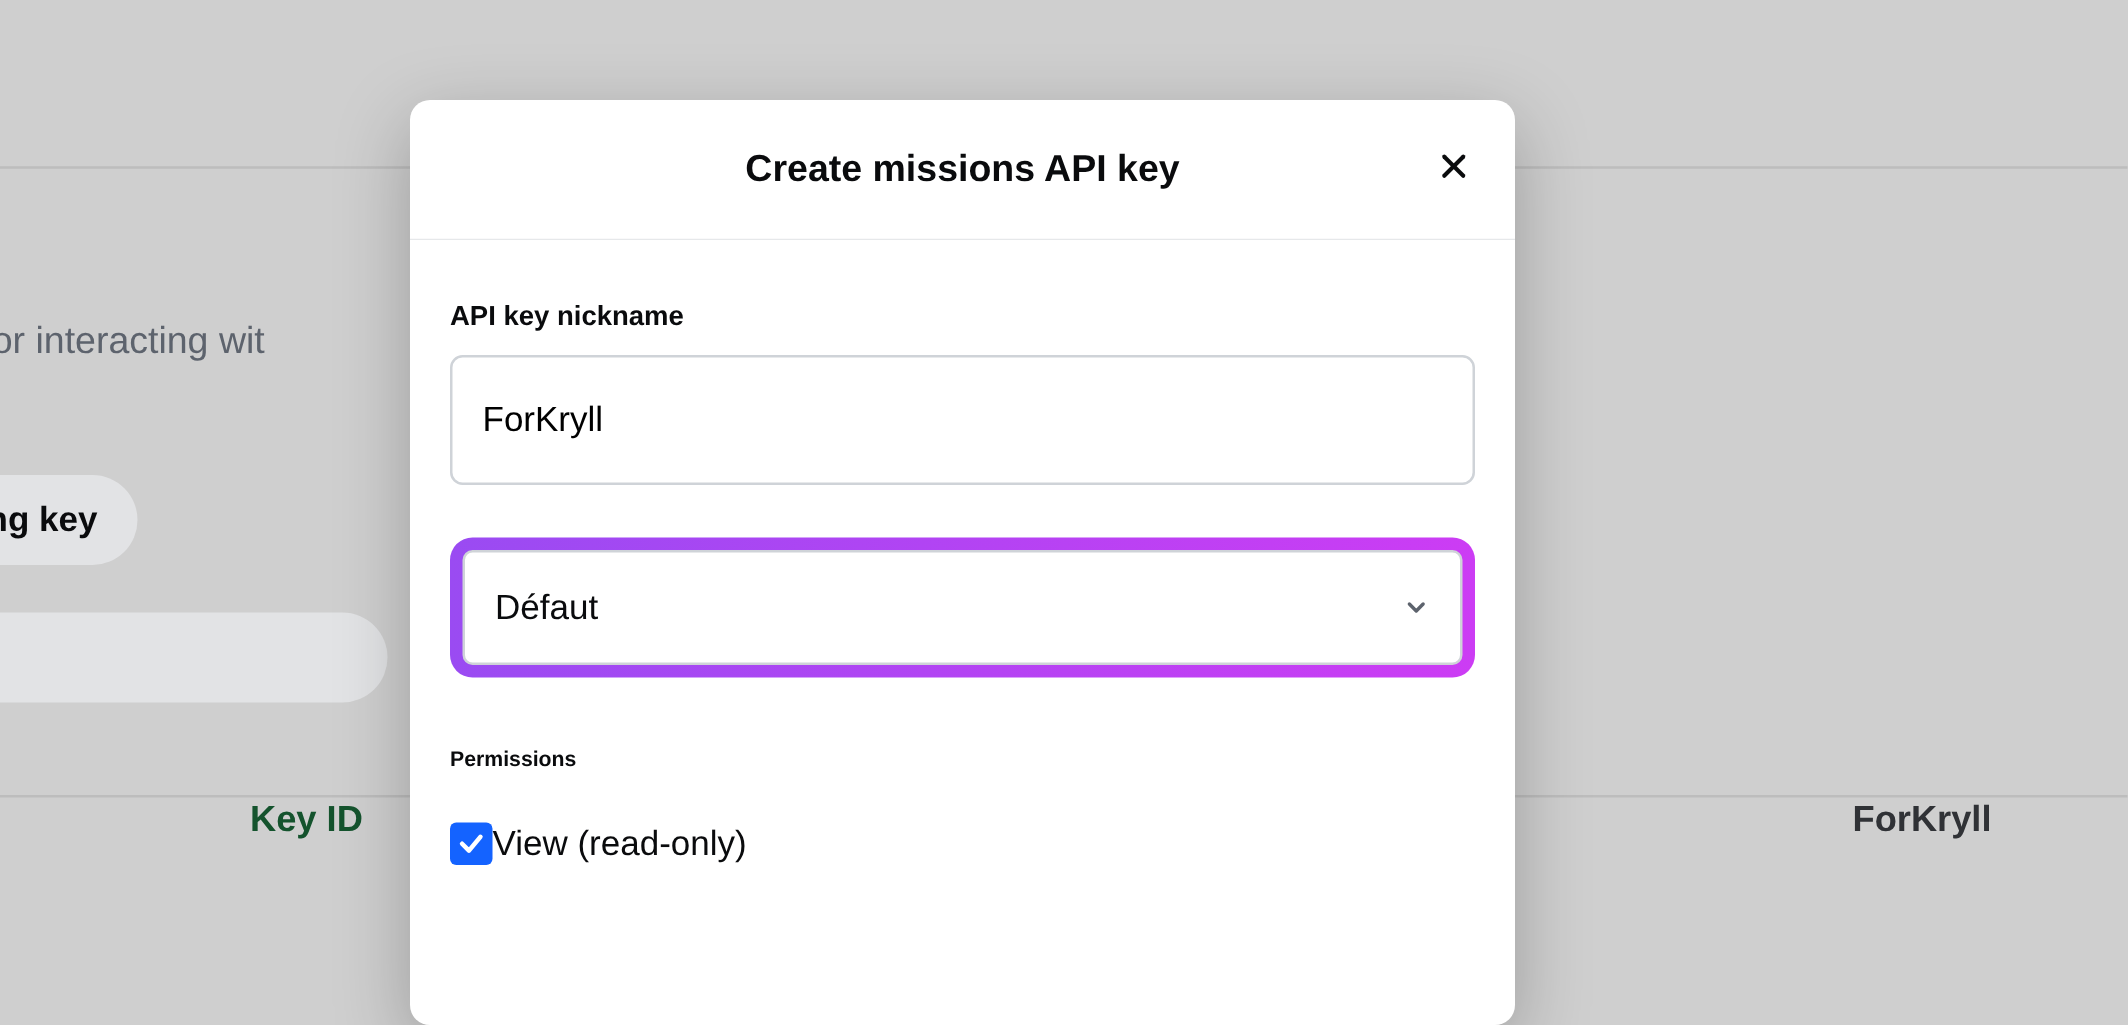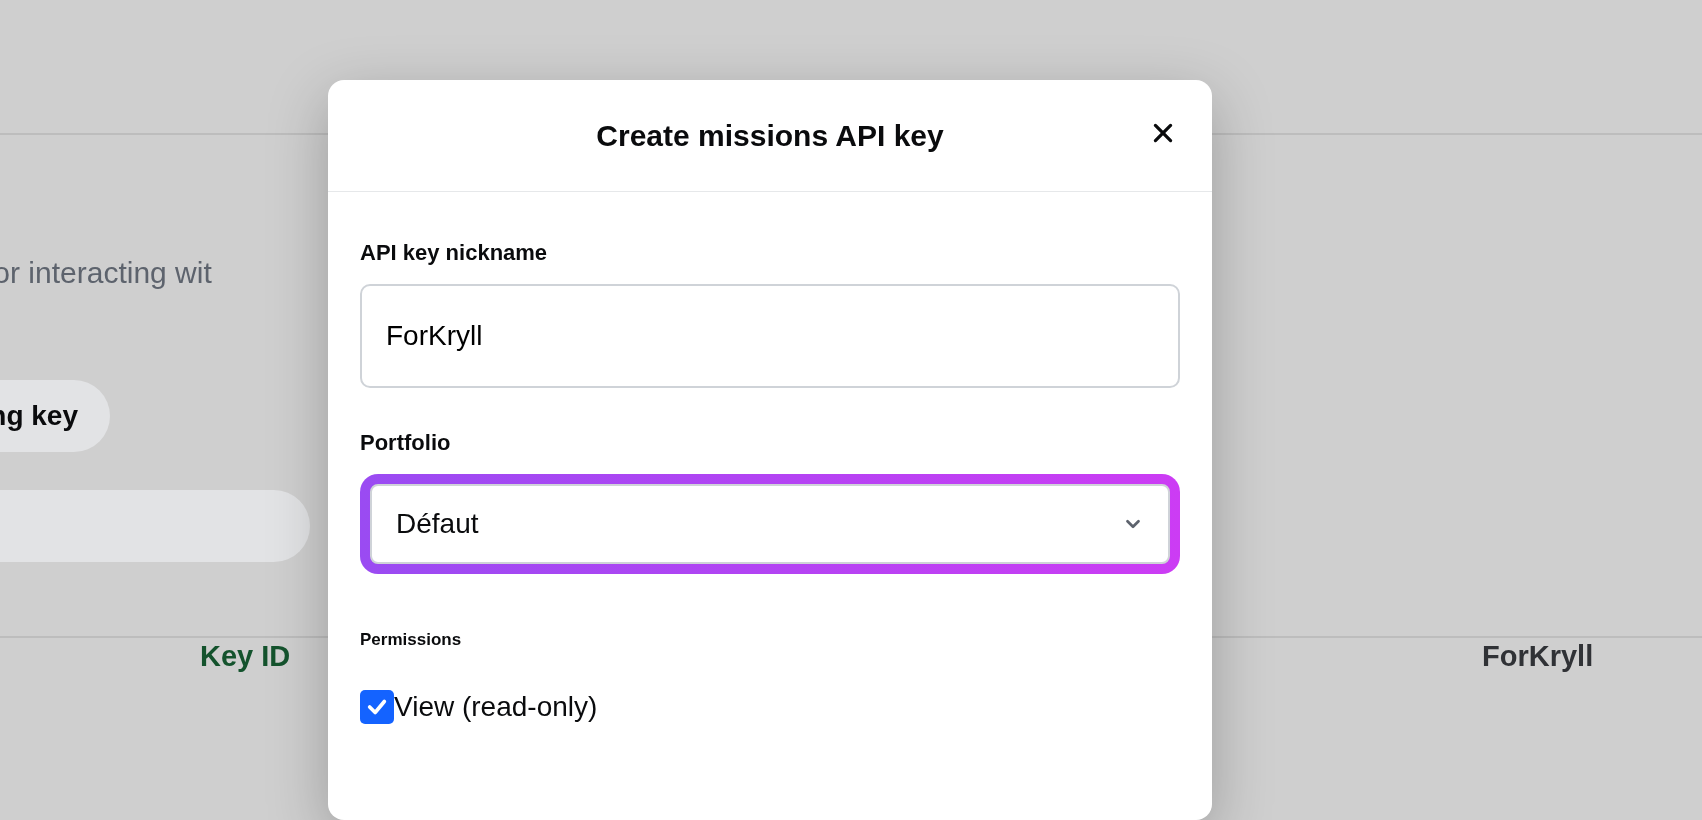--- a/index.html
+++ b/index.html
@@ -36,21 +36,21 @@
   .modal .hdr .title{font-size:30px;font-weight:600;}
   .modal .hdr .close{position:absolute;right:36px;top:40px;cursor:pointer;}
   .modal .body{padding:48px 32px 0 32px;}
   .lbl{font-size:22px;font-weight:600;margin-bottom:18px;}
   .field{width:100%;height:104px;border:2px solid #cfd3d8;border-radius:10px;
     background:#fff;padding:0 24px;font-size:28px;outline:none;}
   .group{margin-bottom:42px;}
   
   .ring{position:relative;border-radius:18px;
     background:linear-gradient(90deg,#9a4bf2,#cc3cf4);padding:10px;}
-  .ring .select{border:2px solid #cfd3d8;border-radius:8px;height:80px;
+  .ring .select{border:2px solid #cfd3d8;border-radius:8px;height:92px;
     display:flex;align-items:center;padding:0 24px;font-size:28px;
     background:#fff;position:relative;cursor:pointer;}
 
   .perm-title{font-size:17px;font-weight:600;margin-top:56px;margin-bottom:40px;}
   .perm-row{display:flex;align-items:center;font-size:28px;}
   .checkbox{width:34px;height:34px;border-radius:5px;background:#1463ff;
     display:flex;align-items:center;justify-content:center;cursor:pointer;}
   .checkbox svg{display:block;}
 
   svg{display:block;}
@@ -82,21 +82,20 @@
   </div>
 
   <div class="body">
 
     <div class="group">
       <div class="lbl">API key nickname</div>
       <input class="field" type="text" value="ForKryll" style="">
     </div>
 
     <div class="group">
-      <div class="lbl">Portfolio</div>
       <div class="ring">
         <div class="select">
           <span>Défaut</span>
           <span class="chev" style="position:absolute;right:24px;top:50%;transform:translateY(-50%);">
             <svg width="22" height="22" viewBox="0 0 24 24" fill="none" stroke="#5d636d" stroke-width="3" stroke-linecap="round" stroke-linejoin="round">
               <polyline points="6 9 12 15 18 9"></polyline>
             </svg>
           </span>
         </div>
       </div>

